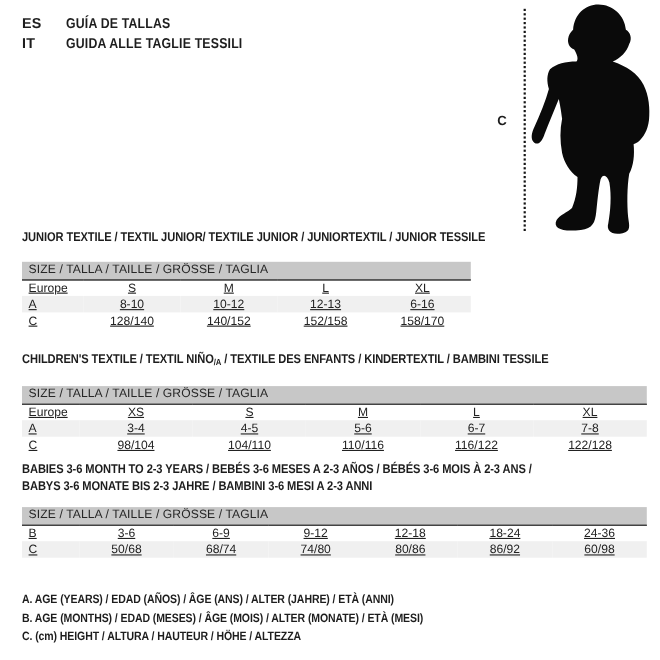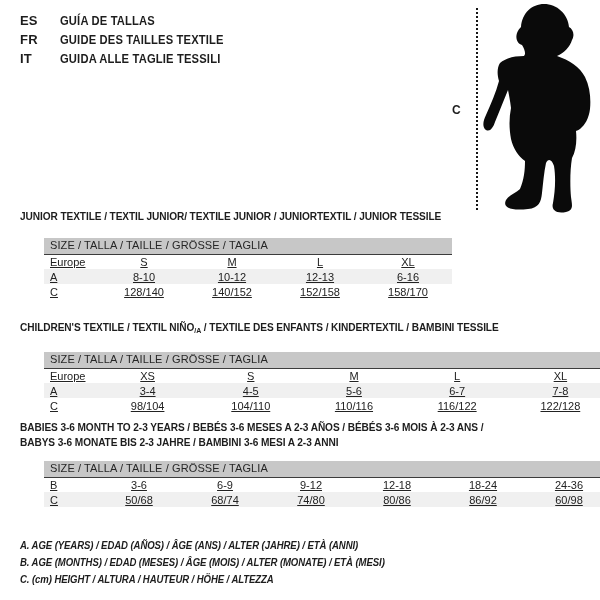--- a/index.html
+++ b/index.html
@@ -39,57 +39,53 @@
   .tbl-title {
     font-weight:bold; font-size:11.5px; line-height:15px;
     white-space:nowrap;
     transform:scaleX(0.88); transform-origin:0 0;
     letter-spacing:-0.1px;
   }
   .subA { font-size:8px; vertical-align:-2px; }
 
   table {
     border-collapse:collapse; width:100%; table-layout:fixed;
-    font-size:11px; color:#222;margin-left:24px;
+    font-size:11px; color:#222;
   }
   .s1 table { margin-top:14px; }
   .s2 table { margin-top:14px; }
   .s3 table { margin-top:11px; }
 
   th.size-bar {
     background:#c7c7c7;
     border-bottom:1px solid #3c3c3c;
     font-weight:normal; font-size:11px; text-align:left;
     height:16px; padding:0 0 1px 6px;
     color:#262626; letter-spacing:0.1px;
   }
   td { height:15px; padding:0; text-align:center; vertical-align:middle;text-decoration:underline; }
   td.lbl { text-align:left; padding-left:6px; }
   tr.alt { background:#f0f0f0; }
 
   
-  .notes { left:20px; top:537px;font-style:italic; }
+  .notes { left:20px; top:537px; }
   .note-line {
     font-weight:bold; font-size:11px; line-height:17px;
     white-space:nowrap;
     transform:scaleX(0.87); transform-origin:0 0;
     letter-spacing:-0.1px;
   }
 </style>
 </head>
 <body>
 
 <div class="abs lang-block">
   <div class="lang-row">
     <span class="lang-code">ES</span>
     <span class="lang-title">GUÍA DE TALLAS</span>
-  </div>
-  <div class="lang-row">
-    <span class="lang-code">FR</span>
-    <span class="lang-title">GUIDE DES TAILLES TEXTILE</span>
   </div>
   <div class="lang-row">
     <span class="lang-code">IT</span>
     <span class="lang-title">GUIDA ALLE TAGLIE TESSILI</span>
   </div>
 </div>
 
 <div class="abs figure">
   <div class="dotline"></div>
   <span class="figure-label">C</span>

